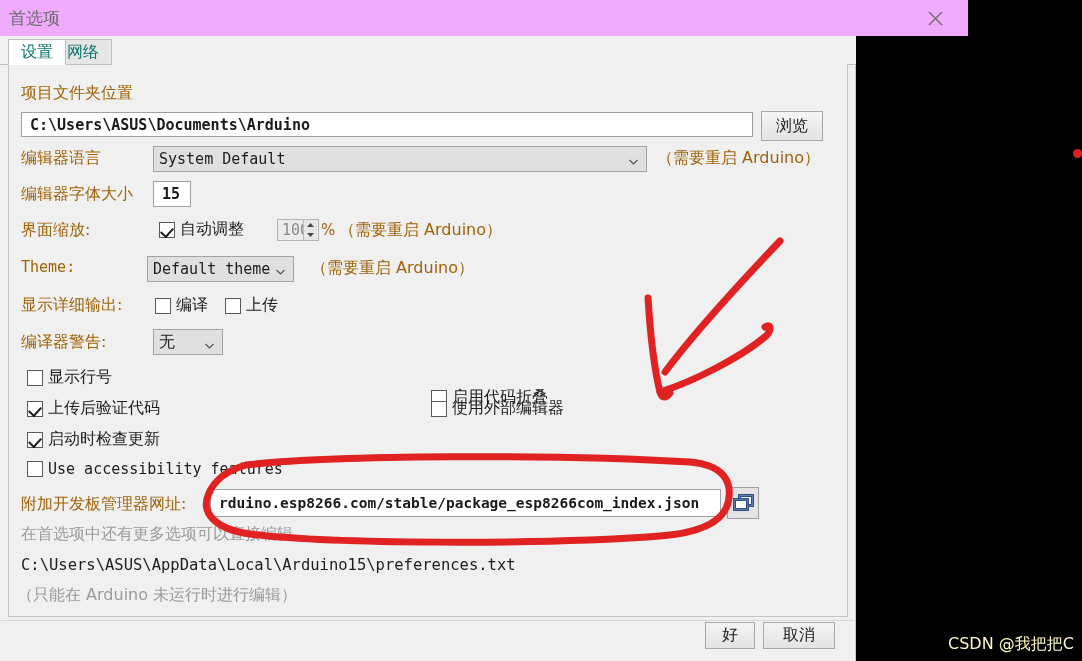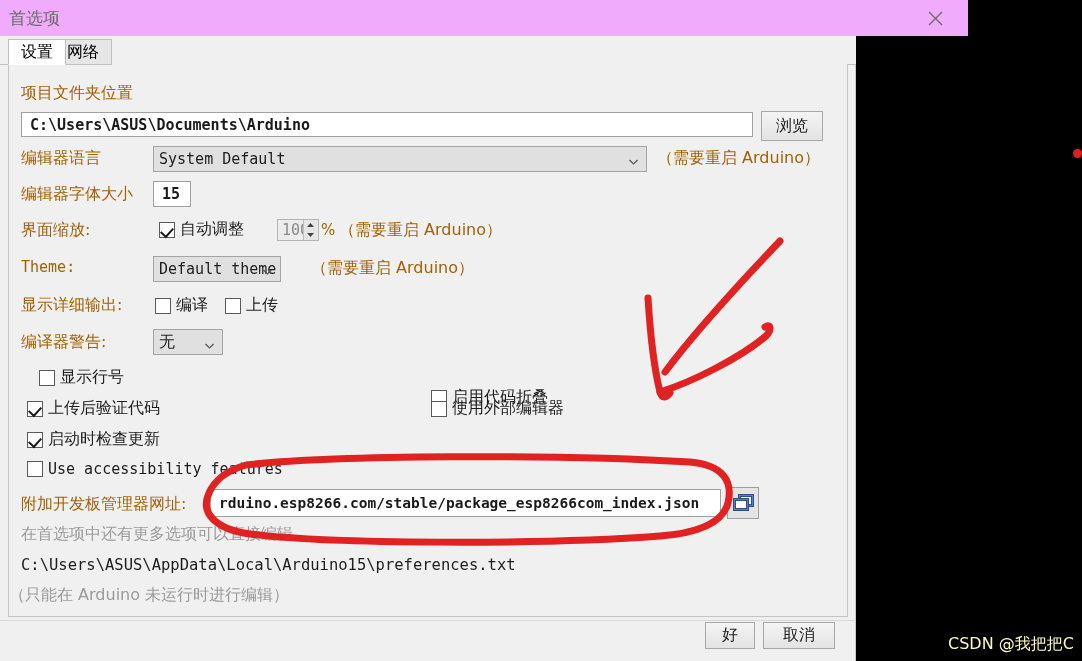--- a/index.html
+++ b/index.html
@@ -45,21 +45,21 @@
   .tabstrip {
     position: absolute; left: 0; top: 36px; width: 856px; height: 29px;
     background: #f0f0f0;
     border-bottom: 1px solid #bfbfbf;
     box-sizing: border-box;
   }
   .tab {
     position: absolute; top: 3px; height: 26px;
     box-sizing: border-box;
     display: flex; align-items: center; justify-content: center;
-    font-size: 16px; color: #000000;
+    font-size: 16px; color: #0f766e;
     padding: 0 12px;
     font-family: "DejaVu Sans", sans-serif;
     cursor: default;
   }
   .tab.active {
     left: 8px;
     background: #ffffff;
     border: 1px solid #bfbfbf;
     border-bottom: 1px solid #ffffff;
     z-index: 3;
@@ -288,21 +288,21 @@
             <svg width="9" height="6" viewBox="0 0 9 6">
                 <path d="M4.5 5 L1 1 L8 1 Z" fill="#444"></path>
               </svg>
           </div>
         </span>
       </div>
       <div class="cnlabel" style="left:312px; top:157px; font-size:15px;">%</div>
       <div class="cnlabel" style="left:330px; top:156px;">（需要重启 Arduino）</div>
 
       <div class="cnlabel" style="left:12px; top:194px; font-family:'DejaVu Sans Mono', monospace; font-size:15px;">Theme:</div>
-      <div class="combo" style="left:144px; top:192px; width:128px; height:26px;text-align:center;">
+      <div class="combo" style="left:138px; top:192px; width:147px; height:26px;text-align:center;">
         <span>Default theme</span>
         <span class="arrow">
           <svg width="11" height="11" viewBox="0 0 11 11">
               <path d="M1.5 3.5 L5.5 7.5 L9.5 3.5" fill="none" stroke="#555" stroke-width="1.2"></path>
             </svg>
         </span>
       </div>
       <div class="cnlabel" style="left:302px; top:194px;">（需要重启 Arduino）</div>
 
       <div class="cnlabel" style="left:12px; top:231px;">显示详细输出:</div>
@@ -318,21 +318,21 @@
       <div class="cnlabel" style="left:12px; top:268px;">编译器警告:</div>
       <div class="combo cn" style="left:144px; top:265px; width:70px; height:26px;">
         <span>无</span>
         <span class="arrow">
           <svg width="11" height="11" viewBox="0 0 11 11">
               <path d="M1.5 3.5 L5.5 7.5 L9.5 3.5" fill="none" stroke="#555" stroke-width="1.2"></path>
             </svg>
         </span>
       </div>
 
-      <div class="cbwrap" style="left:30px; top:303px;justify-content:flex-end;">
+      <div class="cbwrap" style="left:18px; top:303px;justify-content:flex-end;">
         <span class="cbox"></span>
         <span class="cblabel">显示行号</span>
       </div>
       <div class="cbwrap" style="left:18px; top:334px;">
         <span class="cbox checked"></span>
         <span class="cblabel">上传后验证代码</span>
       </div>
       <div class="cbwrap" style="left:18px; top:365px;">
         <span class="cbox checked"></span>
         <span class="cblabel">启动时检查更新</span>
@@ -357,21 +357,21 @@
         <svg width="21" height="19" viewBox="0 0 21 19" aria-hidden="true">
           <rect x="5.5" y="0.5" width="15" height="12" fill="#5b7fb4" stroke="#2d4f86"></rect>
           <rect x="7.5" y="2.5" width="11" height="8" fill="#f4f7fb" stroke="#2d4f86"></rect>
           <rect x="0.5" y="4.5" width="15" height="12" fill="#5b7fb4" stroke="#2d4f86"></rect>
           <rect x="2.5" y="6.5" width="11" height="8" fill="#ffffff" stroke="#2d4f86"></rect>
         </svg>
       </div>
 
       <div class="cnlabel grey" style="left:12px; top:460px;">在首选项中还有更多选项可以直接编辑</div>
       <div class="monolabel" style="left:12px; top:492px;">C:\Users\ASUS\AppData\Local\Arduino15\preferences.txt</div>
-      <div class="cnlabel grey" style="left:0; top:521px;">（只能在 Arduino 未运行时进行编辑）</div>
+      <div class="cnlabel grey" style="left:8px; top:521px;">（只能在 Arduino 未运行时进行编辑）</div>
     </div>
 
     <div class="bottombar" style="top:620px;"></div>
     <div class="btn" style="left:705px; top:622px; width:50px; height:27px;">
       <span>好</span>
     </div>
     <div class="btn" style="left:763px; top:622px; width:72px; height:27px;">
       <span>取消</span>
     </div>
   </div>

